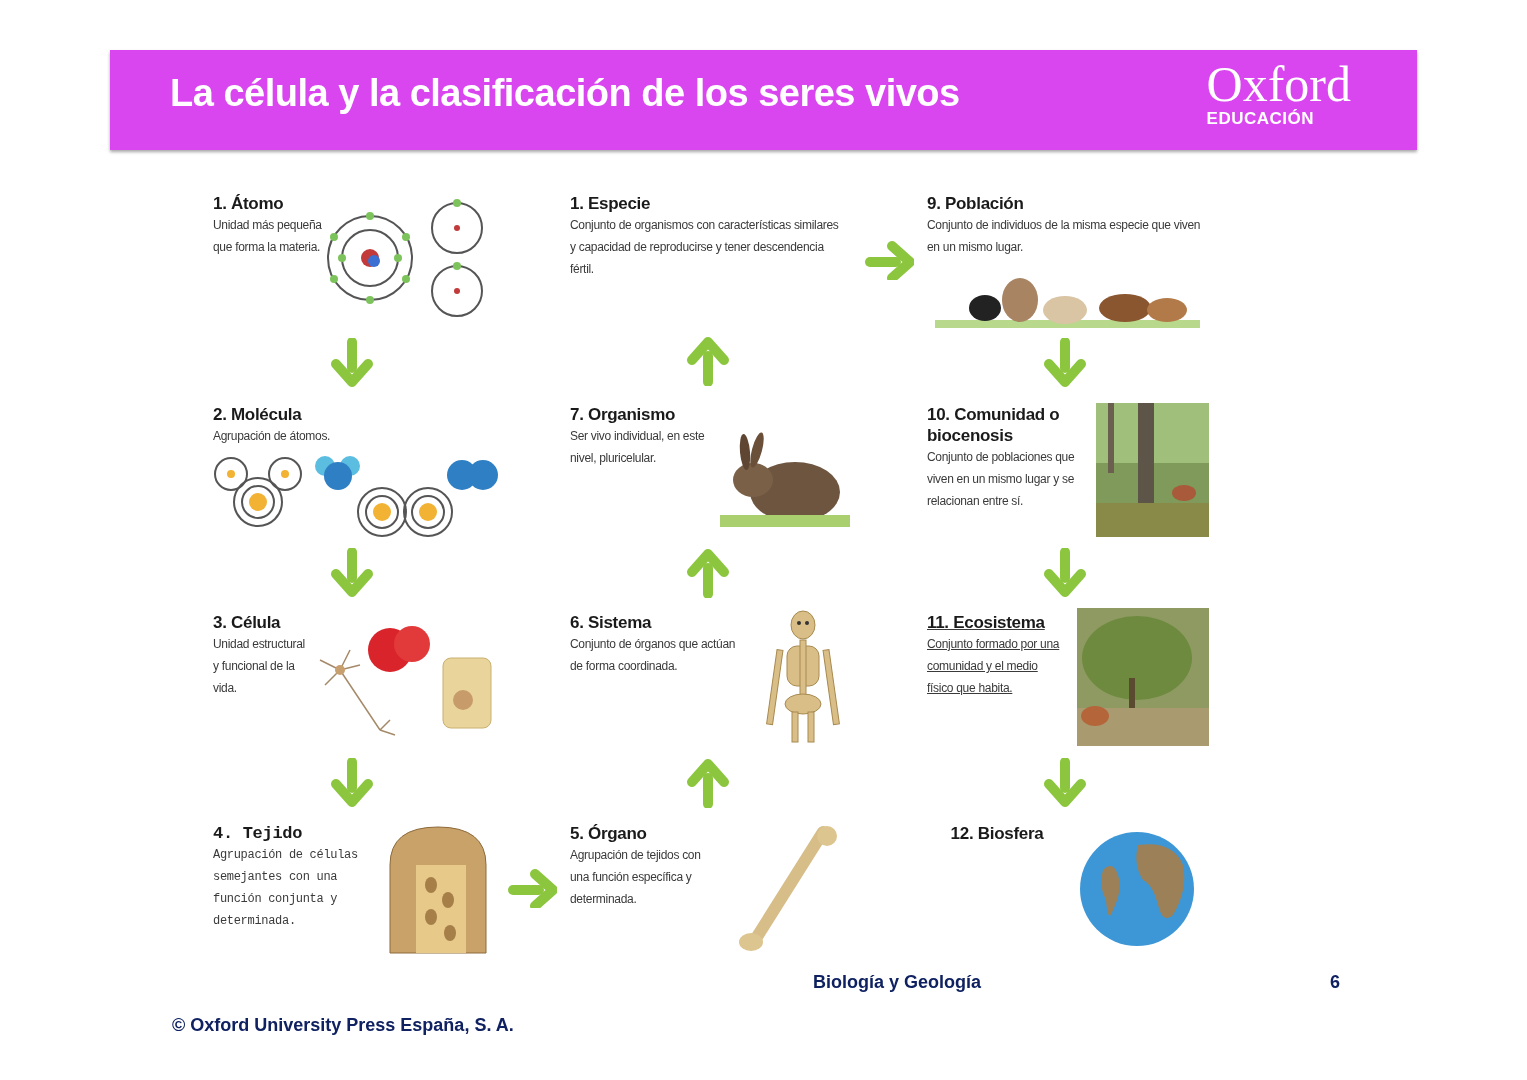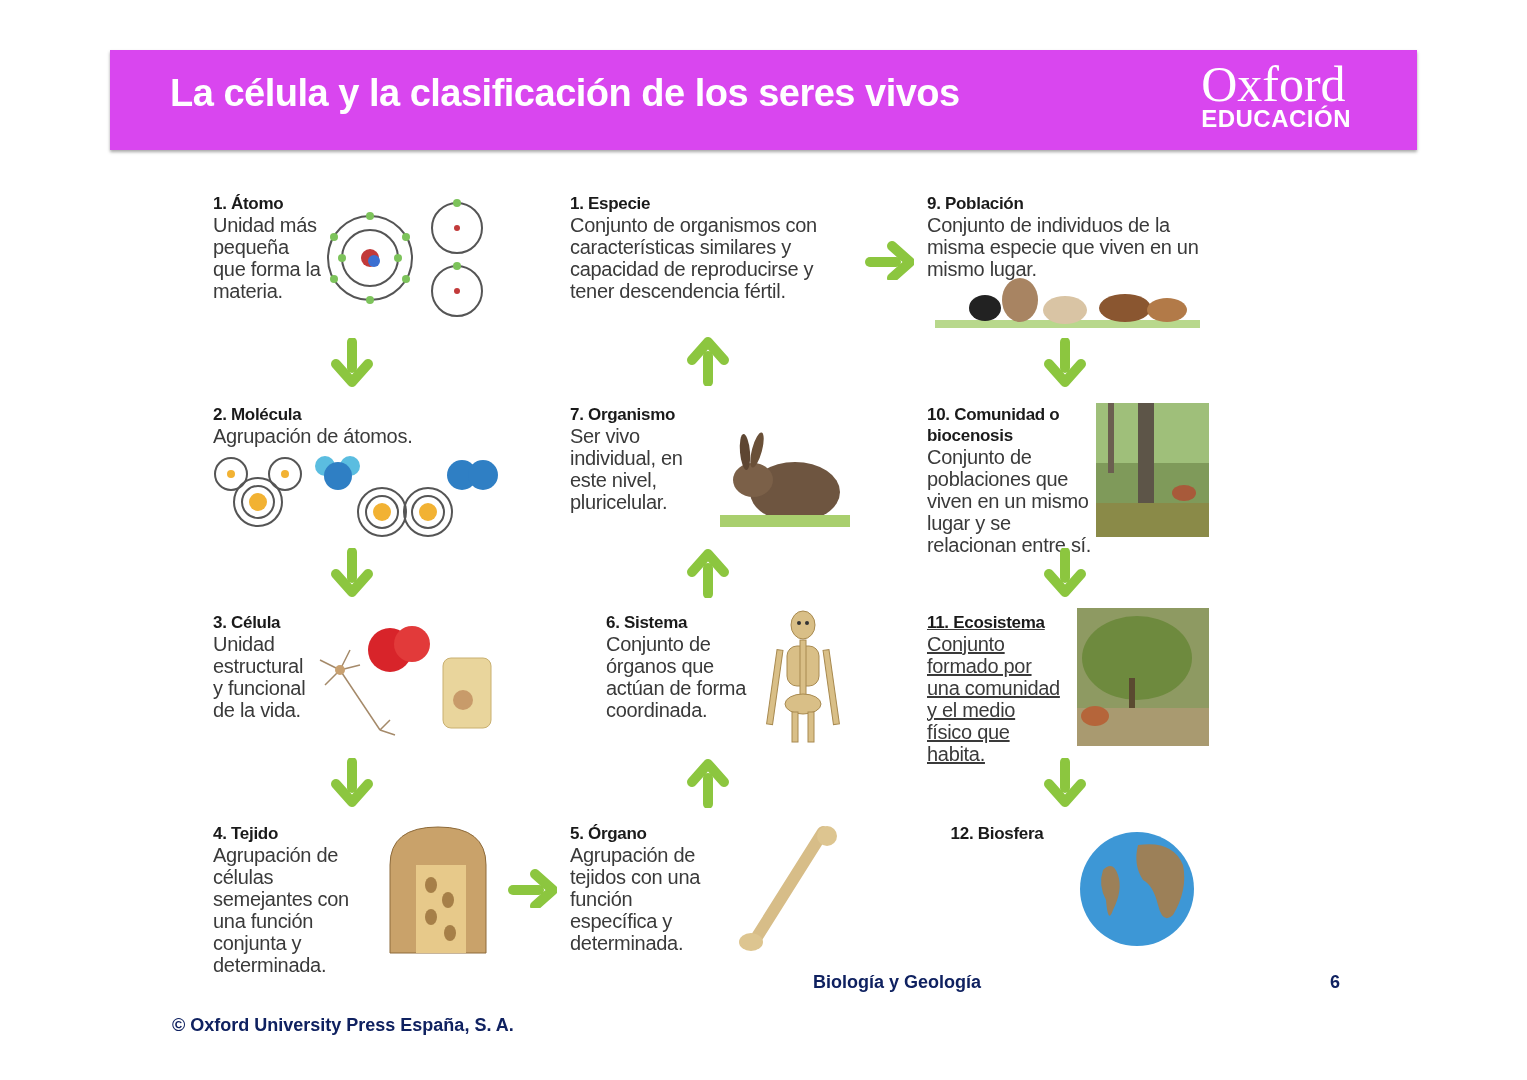--- a/index.html
+++ b/index.html
@@ -1,25 +1,25 @@
 <!DOCTYPE html>
 <html><head>
 <meta charset="utf-8">
 <style>
   html, body { margin:0; padding:0; background:#ffffff; }
   body { width:1527px; height:1080px; position:relative; overflow:hidden; font-family:"Liberation Sans", sans-serif; }
   .header { position:absolute; left:110px; top:50px; width:1307px; height:100px; background:#d946ef; box-shadow:0 2px 3px rgba(0,0,0,0.35); }
   .header .title { position:absolute; left:60px; top:22px; color:#fff; font-weight:bold; font-size:38px; letter-spacing:-0.5px; }
   .logo { position:absolute; right:66px; top:12px; text-align:left; color:#fff; }
   .logo .oxford { font-family:"Liberation Serif", serif; font-size:50px; line-height:44px; display:block; }
-  .logo .edu { font-weight:bold; font-size:24px; line-height:26px; display:block; letter-spacing:0.5px; }
+  .logo .edu { font-weight:bold; font-size:17px; line-height:26px; display:block; letter-spacing:0.5px; }
 
   .card { position:absolute; color:#3a3a3a; }
   .card .ttl { font-weight:bold; font-size:17px; color:#1a1a1a; display:block; line-height:21px; letter-spacing:-0.3px; }
-  .card .desc { font-size:20px; line-height:22px; display:block; letter-spacing:-0.3px; }
+  .card .desc { font-size:12px; line-height:22px; display:block; letter-spacing:-0.3px; }
 
   .arrow { position:absolute; }
   .footer { position:absolute; top:972px; font-weight:bold; font-size:18px; color:#0f2160; }
   .illus { position:absolute; }
 </style>
 </head>
 <body>
 
 <div class="header">
   <div class="title">La célula y la clasificación de los seres vivos</div>
@@ -110,21 +110,21 @@
   <ellipse cx="80" cy="30" rx="22" ry="22" fill="#d8242a"></ellipse>
     <ellipse cx="102" cy="24" rx="18" ry="18" fill="#e23a3a"></ellipse>
   <rect x="133" y="38" width="48" height="70" rx="8" fill="#e9d59c" stroke="#c9b070"></rect>
     <circle cx="153" cy="80" r="10" fill="#c89b6a"></circle>
 </svg>
 
 <svg class="arrow" style="left:330px; top:758px;" width="44" height="50">
     <use href="#arrowDown"></use>
   </svg>
 
-<div class="card" style="left:213px; top:823px; width:150px;">
+<div class="card" style="left:213px; top:823px; width:150px;font-family:Liberation Mono, monospace;">
   <span class="ttl">4. Tejido</span>
   <span class="desc">Agrupación de células semejantes con una función conjunta y determinada.</span>
 </div>
 <svg class="illus" style="left:386px; top:825px;" width="104" height="130">
   <path d="M4 40 Q4 2 52 2 Q100 2 100 40 L100 128 L4 128 Z" fill="#c9a26a" stroke="#8d6a3a"></path>
   <path d="M30 40 L80 40 L80 128 L30 128 Z" fill="#e7c98a"></path>
   <g fill="#a67f48">
       <ellipse cx="45" cy="60" rx="6" ry="8"></ellipse>
       <ellipse cx="62" cy="75" rx="6" ry="8"></ellipse>
       <ellipse cx="45" cy="92" rx="6" ry="8"></ellipse>
@@ -160,21 +160,21 @@
   <ellipse cx="30" cy="22" rx="5" ry="18" fill="#5e4632" transform="rotate(-5 30 22)"></ellipse>
   <rect x="5" y="85" width="130" height="12" fill="#a9cf6e"></rect>
 </svg>
 
 <svg class="arrow" style="left:686px; top:548px;" width="44" height="50">
     <g transform="rotate(180 22 25)">
       <use href="#arrowDown"></use>
     </g>
   </svg>
 
-<div class="card" style="left:570px; top:612px; width:170px;margin-left:36px;">
+<div class="card" style="left:570px; top:612px; width:170px;">
   <span class="ttl">6. Sistema</span>
   <span class="desc">Conjunto de órganos que actúan de forma coordinada.</span>
 </div>
 <svg class="illus" style="left:757px; top:608px;" width="92" height="136">
   <g fill="#d9bf87" stroke="#a88a50">
     <ellipse cx="46" cy="17" rx="12" ry="14"></ellipse>
     <rect x="30" y="38" width="32" height="40" rx="10"></rect>
     <rect x="43" y="32" width="6" height="60"></rect>
     <ellipse cx="46" cy="96" rx="18" ry="10"></ellipse>
     <rect x="20" y="42" width="6" height="75" transform="rotate(8 23 42)"></rect>

